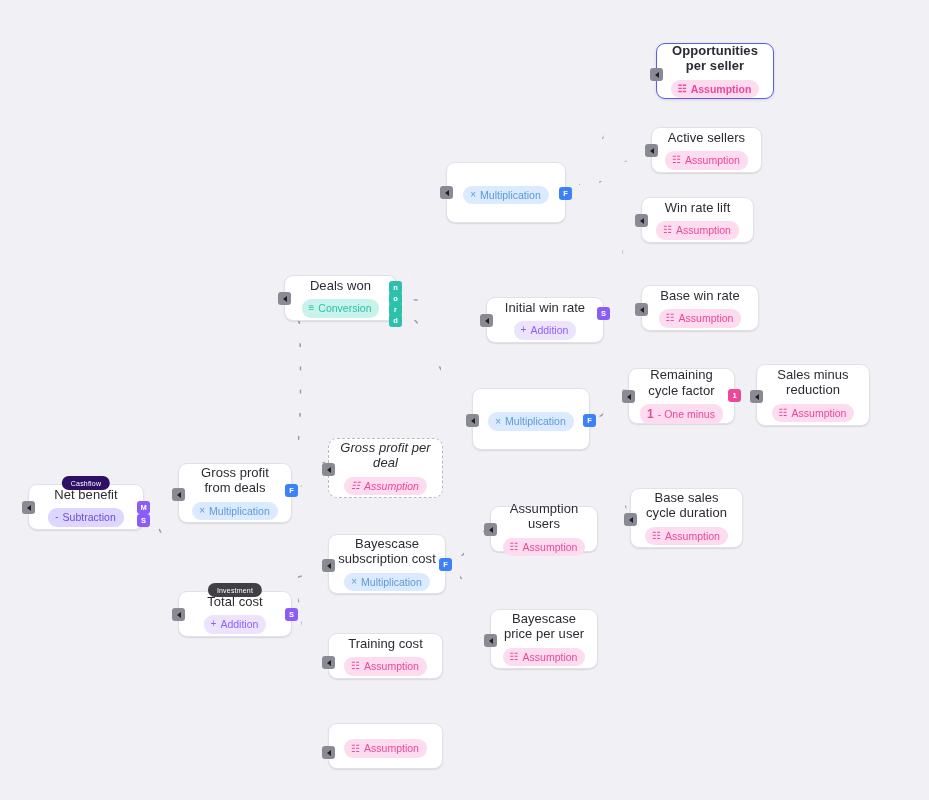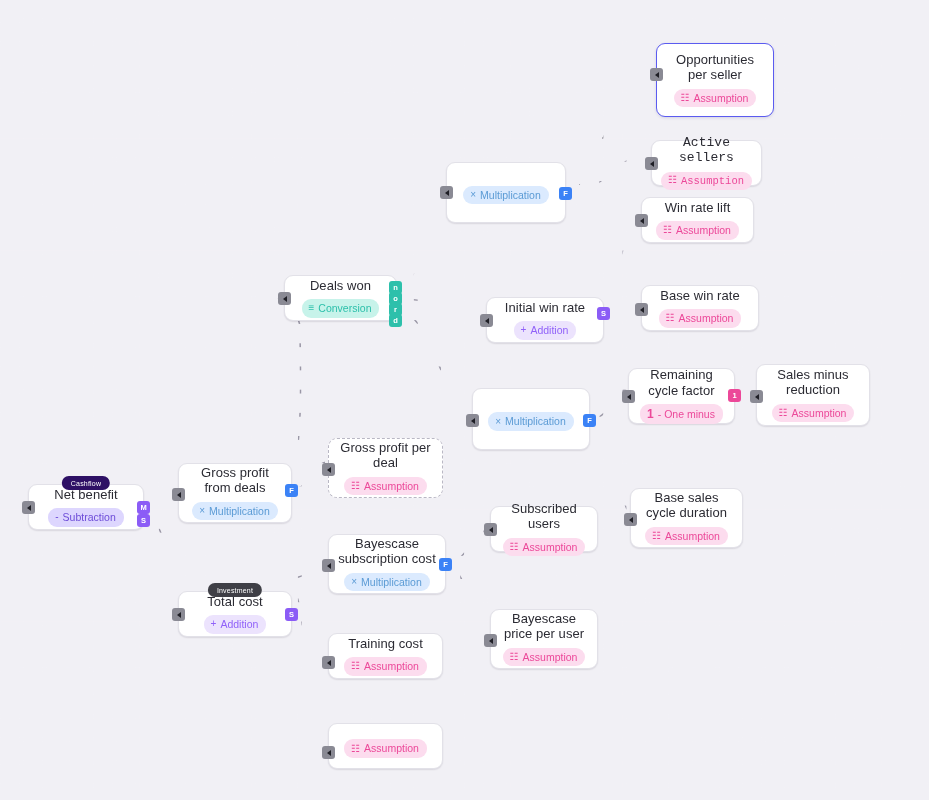--- a/index.html
+++ b/index.html
@@ -48,20 +48,21 @@
     display: flex;
     flex-direction: column;
     align-items: center;
     justify-content: center;
     padding: 9px 8px 10px 8px;
   }
   .node.dashed {
     border: 1.5px dashed #b9b7c4;
     box-shadow: none;
     background: #ffffff;
+    font-style: italic;
   }
   .node.selected {
     border: 1.7px solid #5b5bf0;
     box-shadow: 0 1px 3px rgba(40,40,120,0.14);
   }
 
   .node-title {
     font-size: 13px;
     line-height: 15.5px;
     color: #2b2b33;
@@ -175,30 +176,30 @@
 
     <path d="M 292,586 C 306,600 306,700 312,730 C 316,742 322,745 326,745" fill="none" stroke="#9a97a6" stroke-width="1.5"></path>
 
     <path d="M 449,563 C 468,560 472,532 490,529" fill="none" stroke="#9a97a6" stroke-width="1.5"></path>
 
     <path d="M 449,565 C 468,572 472,628 490,636" fill="none" stroke="#9a97a6" stroke-width="1.5"></path>
   </svg>
 
   <div id="crossmask"></div>
 
-  <div class="node selected" style="left:656px; top:43px; width:118px; height:74px;">
+  <div class="node selected" style="left:656px; top:43px; width:118px; height:56px;font-weight:bold;">
     <div class="node-title">Opportunities per seller</div>
     <div class="tag assumption">
       <span class="tg-ico">☷</span>
       <span>Assumption</span>
     </div>
     <div class="handle tgt" style="left:-7px; top:24px;"></div>
   </div>
 
-  <div class="node" style="left:651px; top:140px; width:111px; height:46px;font-family:Liberation Mono, monospace;">
+  <div class="node" style="left:651px; top:127px; width:111px; height:46px;">
     <div class="node-title">Active sellers</div>
     <div class="tag assumption">
       <span class="tg-ico">☷</span>
       <span>Assumption</span>
     </div>
     <div class="handle tgt" style="left:-7px; top:16px;"></div>
   </div>
 
   <div class="node" style="left:446px; top:162px; width:120px; height:61px;">
     <div class="tag multiplication">
@@ -312,21 +313,21 @@
     <div class="tag subtraction">
       <span class="tg-ico">-</span>
       <span>Subtraction</span>
     </div>
     <div class="handle tgt" style="left:-7px; top:16px;"></div>
     <div class="handle purple sq-label" style="right:-7px; top:16px;">M</div>
     <div class="handle purple sq-label" style="right:-7px; top:29px;">S</div>
   </div>
 
   <div class="node" style="left:490px; top:506px; width:108px; height:46px;">
-    <div class="node-title">Subscribed users</div>
+    <div class="node-title">Assumption users</div>
     <div class="tag assumption">
       <span class="tg-ico">☷</span>
       <span>Assumption</span>
     </div>
     <div class="handle tgt" style="left:-7px; top:16px;"></div>
   </div>
 
   <div class="node" style="left:328px; top:534px; width:118px; height:60px;">
     <div class="node-title">Bayescase subscription cost</div>
     <div class="tag multiplication">

